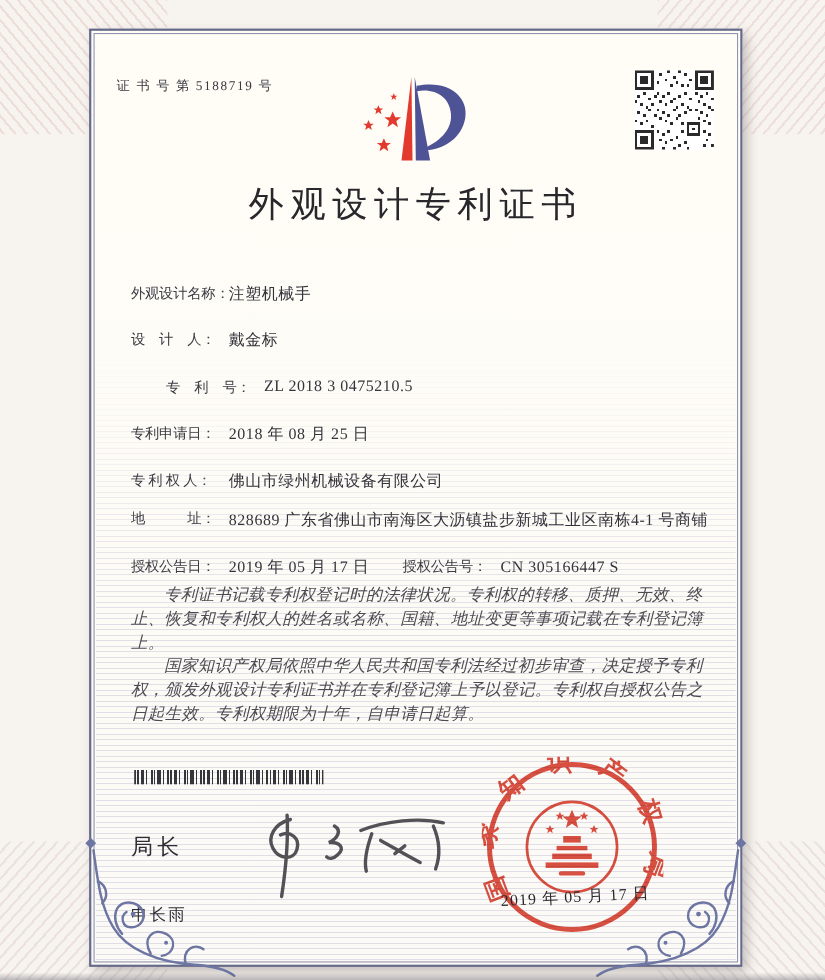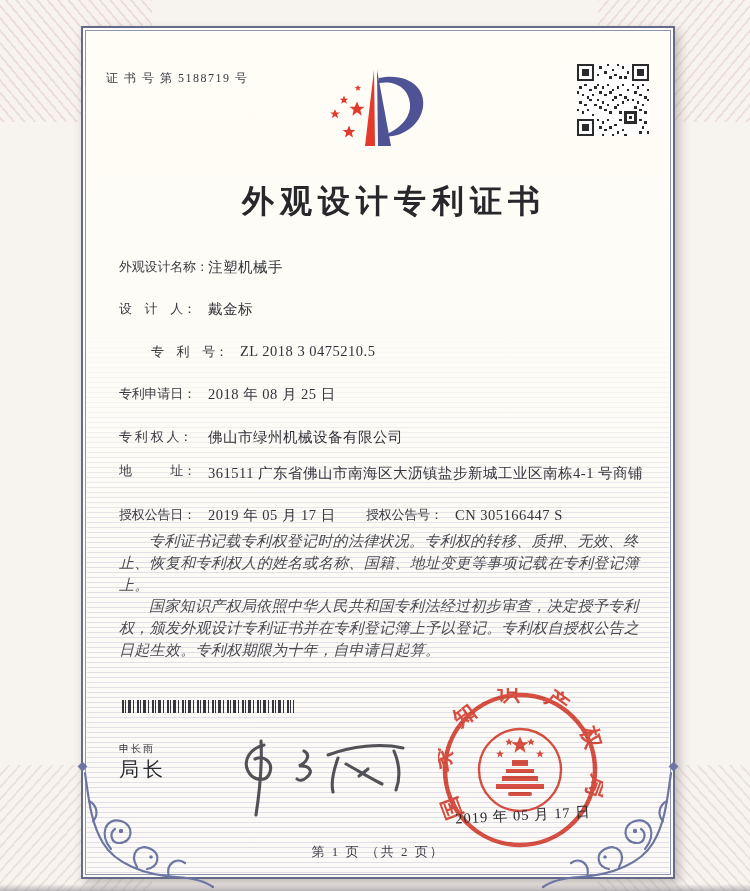--- a/index.html
+++ b/index.html
@@ -32,42 +32,42 @@
     pointer-events:none;
   }
   .frame-node{position:absolute;width:7px;height:7px;background:#6d76a2;transform:rotate(45deg);}
   .node-l{left:-4px;top:735px;}
   .node-r{right:-4px;top:735px;}
 
   .cert-no{position:absolute;left:23px;top:42px;font-size:12px;letter-spacing:1.5px;color:#393941;}
   .logo{position:absolute;left:244px;top:34px;}
   .qr{position:absolute;left:494px;top:36px;background:#fff;}
   .title{
-    position:absolute;left:0;top:136px;width:100%;margin:16px;text-align:center;
-    font-size:32px;font-weight:700;letter-spacing:6px;color:#27272c;
+    position:absolute;left:0;top:136px;width:100%;margin:0;text-align:center;
+    font-size:32px;font-weight:400;letter-spacing:6px;color:#27272c;
   }
 
   .row{position:absolute;left:36px;font-size:14.5px;color:#33333b;white-space:nowrap;}
   .row .lbl{display:inline-block;width:89px;font-size:13px;letter-spacing:-.2px;vertical-align:top;color:#3a3a42;}
   .row .val{letter-spacing:.5px;}
   .row .val.wrap{display:inline-block;width:442px;white-space:normal;word-break:break-all;line-height:22px;vertical-align:top;}
   .row .val.w158{display:inline-block;width:158px;}
   .r0{top:230px;} .r1{top:272px;} .r2{top:315px;margin-left:32px;} .r3{top:357px;}
   .r4{top:400px;} .r5{top:434px;} .r6{top:478px;}
 
   .paras{position:absolute;left:36px;top:503px;width:530px;}
   .paras p{margin:0;text-indent:2em;font-size:15px;line-height:21.8px;color:#4b4b52;font-style:italic;letter-spacing:.3px;}
 
   .barcode{
     position:absolute;left:39px;top:672px;width:172px;height:13px;
     background:repeating-linear-gradient(90deg,#35353c 0 2px,transparent 2px 3px,#35353c 3px 4px,transparent 4px 6px,#35353c 6px 9px,transparent 9px 11px,#35353c 11px 12px,transparent 12px 15px);
   }
 
   .signer-title{position:absolute;left:36px;top:728px;font-size:20px;letter-spacing:4px;color:#2e2e35;}
-  .signer-name{position:absolute;left:36px;top:714px;font-size:10px;letter-spacing:2px;color:#2e2e35;}
+  .signer-name{position:absolute;left:36px;top:794px;font-size:15px;letter-spacing:2px;color:#2e2e35;}
   .signature{position:absolute;left:148px;top:703px;}
 
   .seal{position:absolute;left:355px;top:660px;mix-blend-mode:multiply;opacity:.93;}
   .seal-date{
     position:absolute;left:360px;top:778px;width:160px;text-align:center;
     font-size:14.5px;letter-spacing:1px;color:#2a272d;transform:rotate(-3deg);
   }
 
   .footer{position:absolute;left:0;top:815px;width:100%;text-align:center;font-size:13px;letter-spacing:2px;color:#3f3f47;}
 
@@ -143,21 +143,21 @@
   <div class="row r2">
     <span class="lbl">专　利　号：</span><span class="val">ZL 2018 3 0475210.5</span>
   </div>
   <div class="row r3">
     <span class="lbl">专利申请日：</span><span class="val">2018 年 08 月 25 日</span>
   </div>
   <div class="row r4">
     <span class="lbl">专 利 权 人：</span><span class="val">佛山市绿州机械设备有限公司</span>
   </div>
   <div class="row r5">
-    <span class="lbl">地　　　址：</span><span class="val wrap">361511 广东省佛山市南海区大沥镇盐步新城工业区南栋4-1 号商铺</span>
+    <span class="lbl">地　　　址：</span><span class="val wrap">828689 广东省佛山市南海区大沥镇盐步新城工业区南栋4-1 号商铺</span>
   </div>
   <div class="row r6">
     <span class="lbl">授权公告日：</span><span class="val w158">2019 年 05 月 17 日</span><span class="lbl">授权公告号：</span><span class="val">CN 305166447 S</span>
   </div>
 
   <div class="paras">
     <p>专利证书记载专利权登记时的法律状况。专利权的转移、质押、无效、终止、恢复和专利权人的姓名或名称、国籍、地址变更等事项记载在专利登记簿上。</p>
     <p>国家知识产权局依照中华人民共和国专利法经过初步审查，决定授予专利权，颁发外观设计专利证书并在专利登记簿上予以登记。专利权自授权公告之日起生效。专利权期限为十年，自申请日起算。</p>
   </div>
 
@@ -194,21 +194,20 @@
       <use href="#star" transform="translate(102,66) scale(0.5)"></use>
       <rect x="74" y="72" width="16" height="6"></rect>
       <rect x="68" y="81" width="28" height="4"></rect>
       <rect x="64" y="88" width="36" height="5"></rect>
       <rect x="58" y="96" width="48" height="5"></rect>
       <rect x="70" y="104" width="24" height="4" rx="2"></rect>
     </g>
   </svg>
   <div class="seal-date">2019 年 05 月 17 日</div>
 
-  <div class="footer">第 1 页 （共 2 页）</div>
 
   <svg class="flourish left" width="135" height="118" viewBox="0 0 135 118">
       <use href="#flourish-art"></use>
     </svg>
   <svg class="flourish right" width="135" height="118" viewBox="0 0 135 118">
       <use href="#flourish-art"></use>
     </svg>
 </div>
 
 <div class="scan-edge-b"></div>

